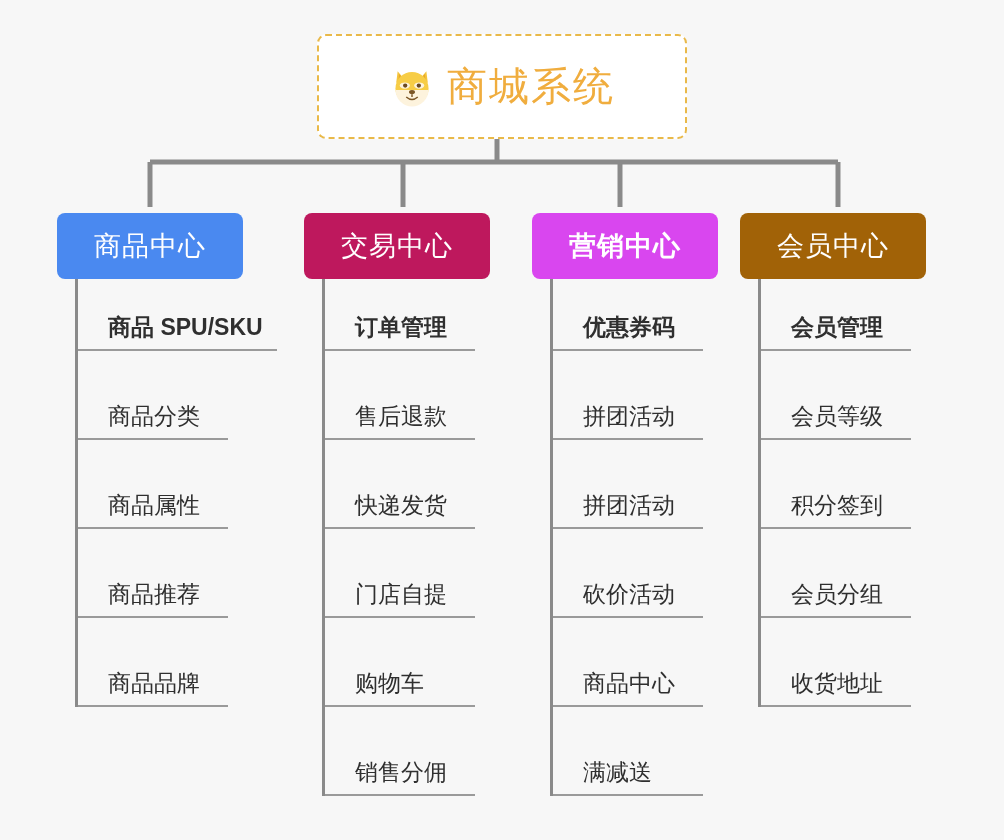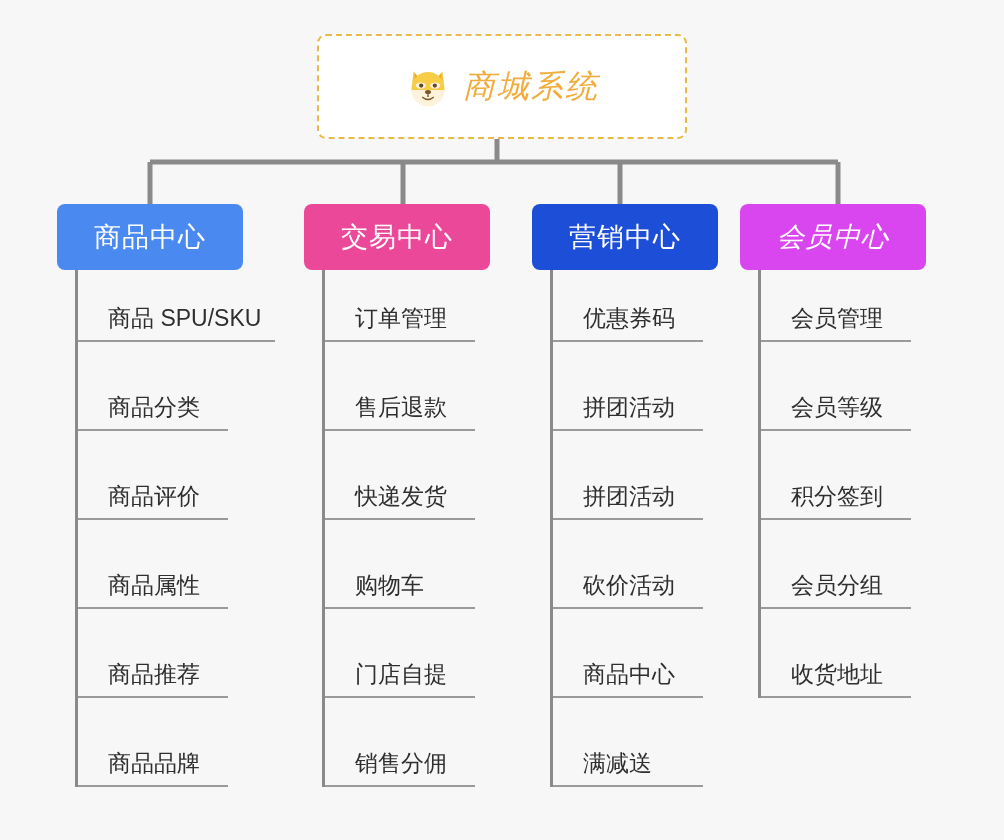--- a/index.html
+++ b/index.html
@@ -37,42 +37,41 @@
     justify-content: center;
     gap: 12px;
   }
   .root-emoji {
     font-size: 40px;
     line-height: 1;
     display: block;
   }
   .root-emoji svg { display: block; }
   .root-title {
-    font-size: 32px;
+    font-size: 40px;
     color: #f0ad3e;
     letter-spacing: 2px;
     white-space: nowrap;
-    font-style: italic;
   }
 
   
   .connectors {
     position: absolute;
     left: 0;
     top: 0;
     width: 1004px;
     height: 840px;
     pointer-events: none;
   }
 
   
   .columns {
     position: absolute;
     left: 0;
-    top: 204px;
+    top: 213px;
     width: 928px;
     display: flex;
   }
   .column {
     width: 251px;
     position: relative;
     padding-left: 57px;
   }
   .column.c2 { padding-left: 53px; }
   .column.c3 { padding-left: 42px; }
@@ -84,23 +83,23 @@
     height: 66px;
     border-radius: 8px;
     color: #ffffff;
     font-size: 27px;
     line-height: 66px;
     text-align: center;
     letter-spacing: 1px;
     padding: 0 18px;
   }
   .cat-box.blue   { background: #4a89f0; }
-  .cat-box.red    { background: #ec4899; }
-  .cat-box.orange { background: #1d4ed8; }
-  .cat-box.green  { background: #d946ef; font-style: italic; }
+  .cat-box.red    { background: #be185d; }
+  .cat-box.orange { background: #d946ef; font-weight: bold; }
+  .cat-box.green  { background: #a16207; }
 
   
   .leaf-list {
     margin-top: 0;
     margin-left: 18px;
     border-left: 3px solid #8a8a8a;
     padding-left: 0;
     list-style: none;
   }
   .leaf-item {
@@ -110,21 +109,21 @@
     padding-left: 30px;
     padding-bottom: 6px;
     border-bottom: 2px solid #9a9a9a;
     font-size: 23px;
     color: #2f2f2f;
     white-space: nowrap;
     width: max-content;
     min-width: 150px;
     padding-right: 14px;
   }
-  .leaf-item:first-child { height: 72px; }
+  .leaf-item:first-child { height: 72px; font-weight: bold; }
 </style>
 </head>
 <body>
 
 <svg class="connectors" viewBox="0 0 1004 840" width="1004" height="840" aria-hidden="true">
 
   <line x1="497" y1="139" x2="497" y2="162" stroke="#8a8a8a" stroke-width="5"></line>
 
   <line x1="150" y1="162" x2="838" y2="162" stroke="#8a8a8a" stroke-width="5"></line>
 
@@ -157,35 +156,34 @@
   </div>
 </div>
 
 <div class="columns">
 
   <div class="column c1">
     <div class="cat-box blue">商品中心</div>
     <ul class="leaf-list">
       <li class="leaf-item">商品 SPU/SKU</li>
       <li class="leaf-item">商品分类</li>
-      <li class="leaf-item">商品评价</li>
       <li class="leaf-item">商品属性</li>
       <li class="leaf-item">商品推荐</li>
       <li class="leaf-item">商品品牌</li>
     </ul>
   </div>
 
   <div class="column c2">
     <div class="cat-box red">交易中心</div>
     <ul class="leaf-list">
       <li class="leaf-item">订单管理</li>
       <li class="leaf-item">售后退款</li>
       <li class="leaf-item">快递发货</li>
+      <li class="leaf-item">门店自提</li>
       <li class="leaf-item">购物车</li>
-      <li class="leaf-item">门店自提</li>
       <li class="leaf-item">销售分佣</li>
     </ul>
   </div>
 
   <div class="column c3">
     <div class="cat-box orange">营销中心</div>
     <ul class="leaf-list">
       <li class="leaf-item">优惠券码</li>
       <li class="leaf-item">拼团活动</li>
       <li class="leaf-item">拼团活动</li>

